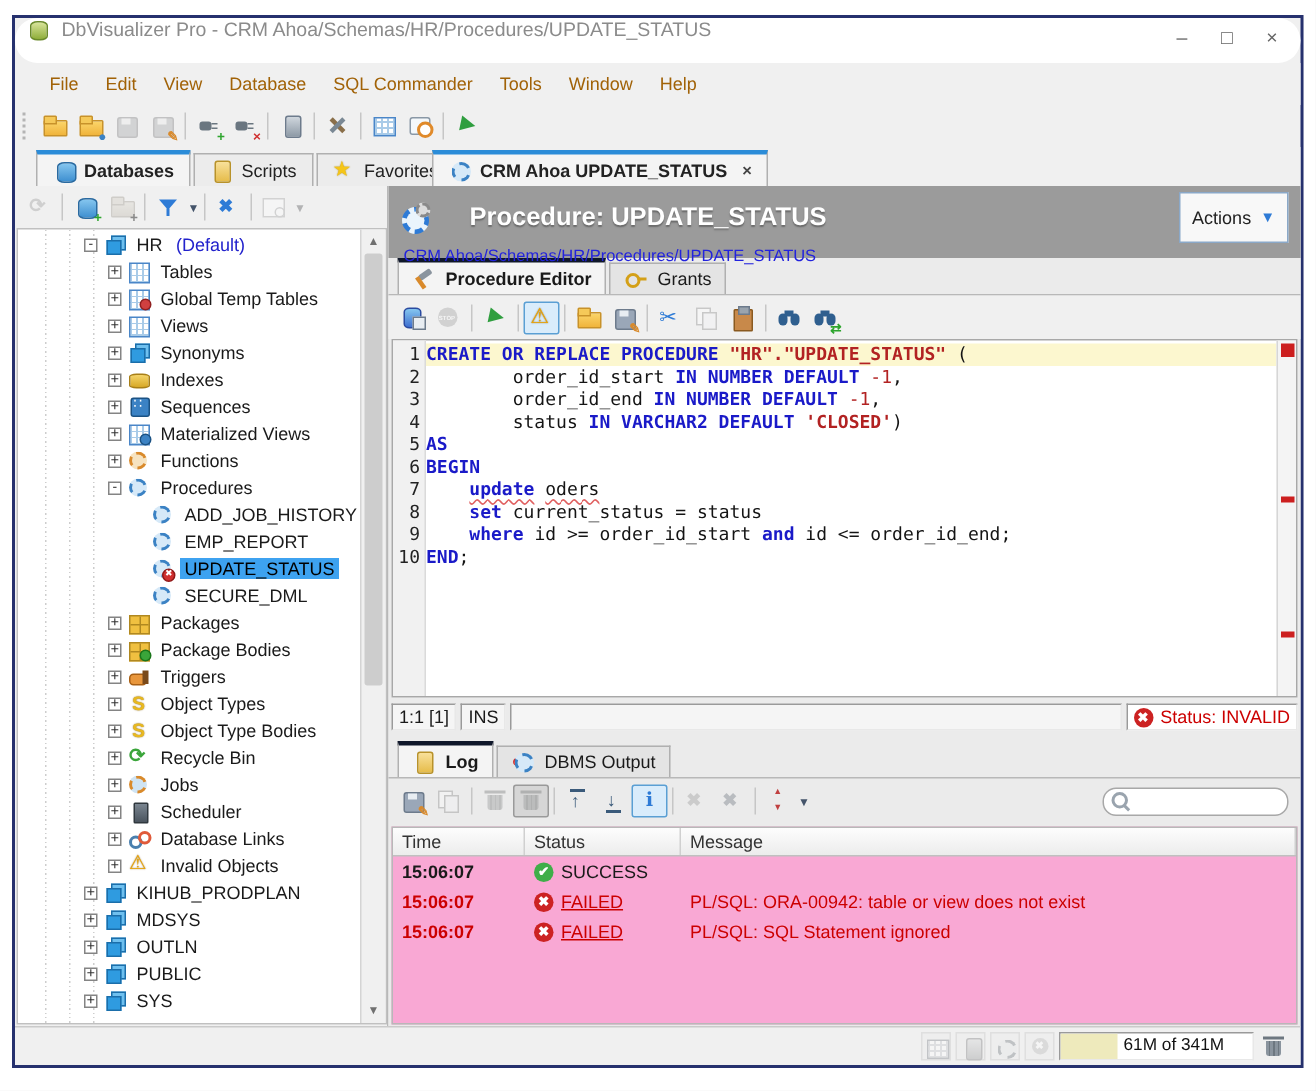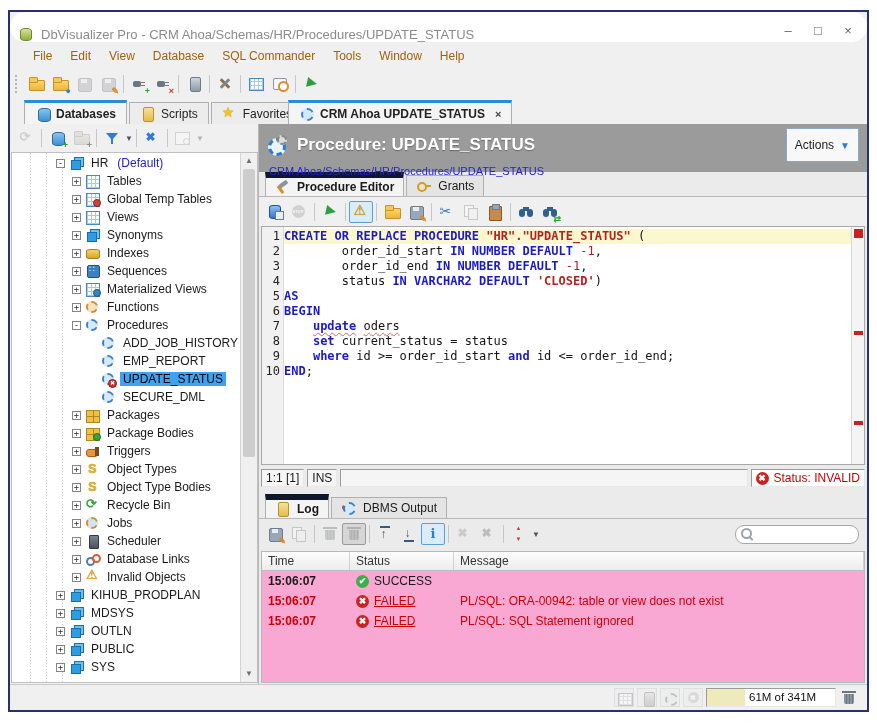--- a/index.html
+++ b/index.html
@@ -1,21 +1,21 @@
 <!DOCTYPE html>
 <html><head>
 <meta charset="utf-8">
 <style>
   html,body{margin:0;padding:0;background:#fff;width:877px;height:727px;overflow:hidden;
     font-family:"Liberation Sans",sans-serif;font-size:12px;color:#1a1a1a;}
   *{box-sizing:border-box;}
   .window{position:absolute;left:8px;top:10px;width:861px;height:702px;background:#f0f0f0;
     border:2px solid #26316e;display:flex;flex-direction:column;}
   
-  .titlebar{height:30px;background:#fff;display:flex;align-items:flex-end;padding:0 4px 0 8px;flex:none;border-radius:15px;}
+  .titlebar{height:30px;background:#fff;display:flex;align-items:flex-start;padding:0 4px 0 8px;flex:none;border-radius:15px;}
   .title-text{color:#8b8b8b;font-size:13px;margin-left:6px;flex:1;white-space:nowrap;overflow:hidden;}
   .winctl{width:30px;height:24px;display:flex;align-items:center;justify-content:center;color:#666;font-size:13px;}
   
   .menubar{height:28px;background:#f0f0f0;display:flex;align-items:center;padding-left:14px;flex:none;}
   .menu-item{padding:4px 9px;color:#a16207;}
   
   .toolbar{height:28px;display:flex;align-items:center;padding-left:4px;flex:none;}
   .grip{width:5px;height:18px;border-left:2px dotted #b4b4b4;margin:0 4px 0 1px;flex:none;}
   .tbtn{width:24px;height:22px;display:flex;align-items:center;justify-content:center;position:relative;flex:none;border:1px solid transparent;}
   .tbtn.active{background:#d9ecfb;border:1px solid #5a9fd4;border-radius:2px;}
@@ -121,31 +121,31 @@
   .ti-link::after{content:"";position:absolute;left:7px;top:2px;width:5px;height:5px;border:2px solid #e05a3a;border-radius:50%;}
   .ti-warn::before{content:"⚠";position:absolute;left:1px;top:-3px;font-size:13px;color:#f0a500;text-shadow:0 0 1px #7a5500;}
   
   .vscroll{width:17px;flex:none;background:#f0f0f0;border-left:1px solid #d4d4d4;display:flex;flex-direction:column;align-items:center;}
   .varrow{height:16px;width:100%;text-align:center;font-size:8px;color:#707070;line-height:16px;}
   .vtrack{flex:1;width:100%;position:relative;}
   .vthumb{position:absolute;left:2px;right:2px;top:0;height:58%;background:#cdcdcd;border-radius:2px;}
   
   .rightpanel{flex:1;display:flex;flex-direction:column;min-width:0;background:#ebebeb;}
   .objheader{height:48px;background:#9b9b9b;flex:none;padding:4px 8px 2px 8px;position:relative;}
-  .objtitle-row{display:flex;align-items:center;gap:8px;}
+  .objtitle-row{display:flex;align-items:center;gap:24px;}
   .gearbig{width:22px;height:20px;position:relative;flex:none;}
   .gearbig::before{content:"";position:absolute;left:1px;top:3px;width:12px;height:12px;border-radius:50%;border:3px dashed #2e7bd6;background:#eaf4fc;}
   .gearbig::after{content:"";position:absolute;right:2px;top:0;width:6px;height:6px;border-radius:50%;border:2px dashed #8a8a8a;background:#dcdcdc;}
   .objtitle{color:#fff;font-size:17px;font-weight:bold;text-shadow:0 1px 1px #6a6a6a;flex:1;}
   .actions-btn{background:#f8f8f8;border:1px solid #8aa8c8;height:21px;display:flex;align-items:center;gap:6px;padding:16px 8px;color:#222;}
   .actions-btn .acaret{color:#2e7bd6;font-size:10px;}
   .objcrumb{color:#2222dd;font-size:11px;margin:3px 0 0 2px;}
   .edtabs{height:25px;display:flex;align-items:flex-end;padding-left:6px;background:#ebebeb;flex:none;border-bottom:1px solid #b8b8b8;}
   .edtab{display:flex;align-items:center;gap:5px;height:21px;padding:0 9px;border:1px solid #b0b0b0;border-bottom:none;background:#e4e4e4;margin-right:2px;}
-  .edtab.active{background:#f4f4f4;border-top:6px solid #0f172a;font-weight:bold;height:24px;}
+  .edtab.active{background:#f4f4f4;border-top:3px solid #0f172a;font-weight:bold;height:24px;}
   .edtoolbar{height:29px;background:#f0f0f0;flex:none;display:flex;align-items:center;padding-left:4px;}
   
   .editorwrap{height:239px;flex:none;display:flex;margin:0 2px;border:1px solid #a8a8a8;background:#fff;}
   .gutter{width:22px;flex:none;background:#f1f1f1;border-right:1px solid #dadada;text-align:right;padding:2px 3px 0 0;
     font-family:"DejaVu Sans Mono",monospace;font-size:12px;line-height:15px;color:#222;}
   .codearea{flex:1;overflow:hidden;padding-top:2px;min-width:0;}
   .codeline{height:15px;line-height:15px;white-space:pre;font-family:"DejaVu Sans Mono",monospace;font-size:12px;}
   .codeline.hl{background:#fcf7cf;}
   .c-kw{color:#1a1ac8;font-weight:bold;}
   .c-str{color:#b22222;font-weight:bold;}

